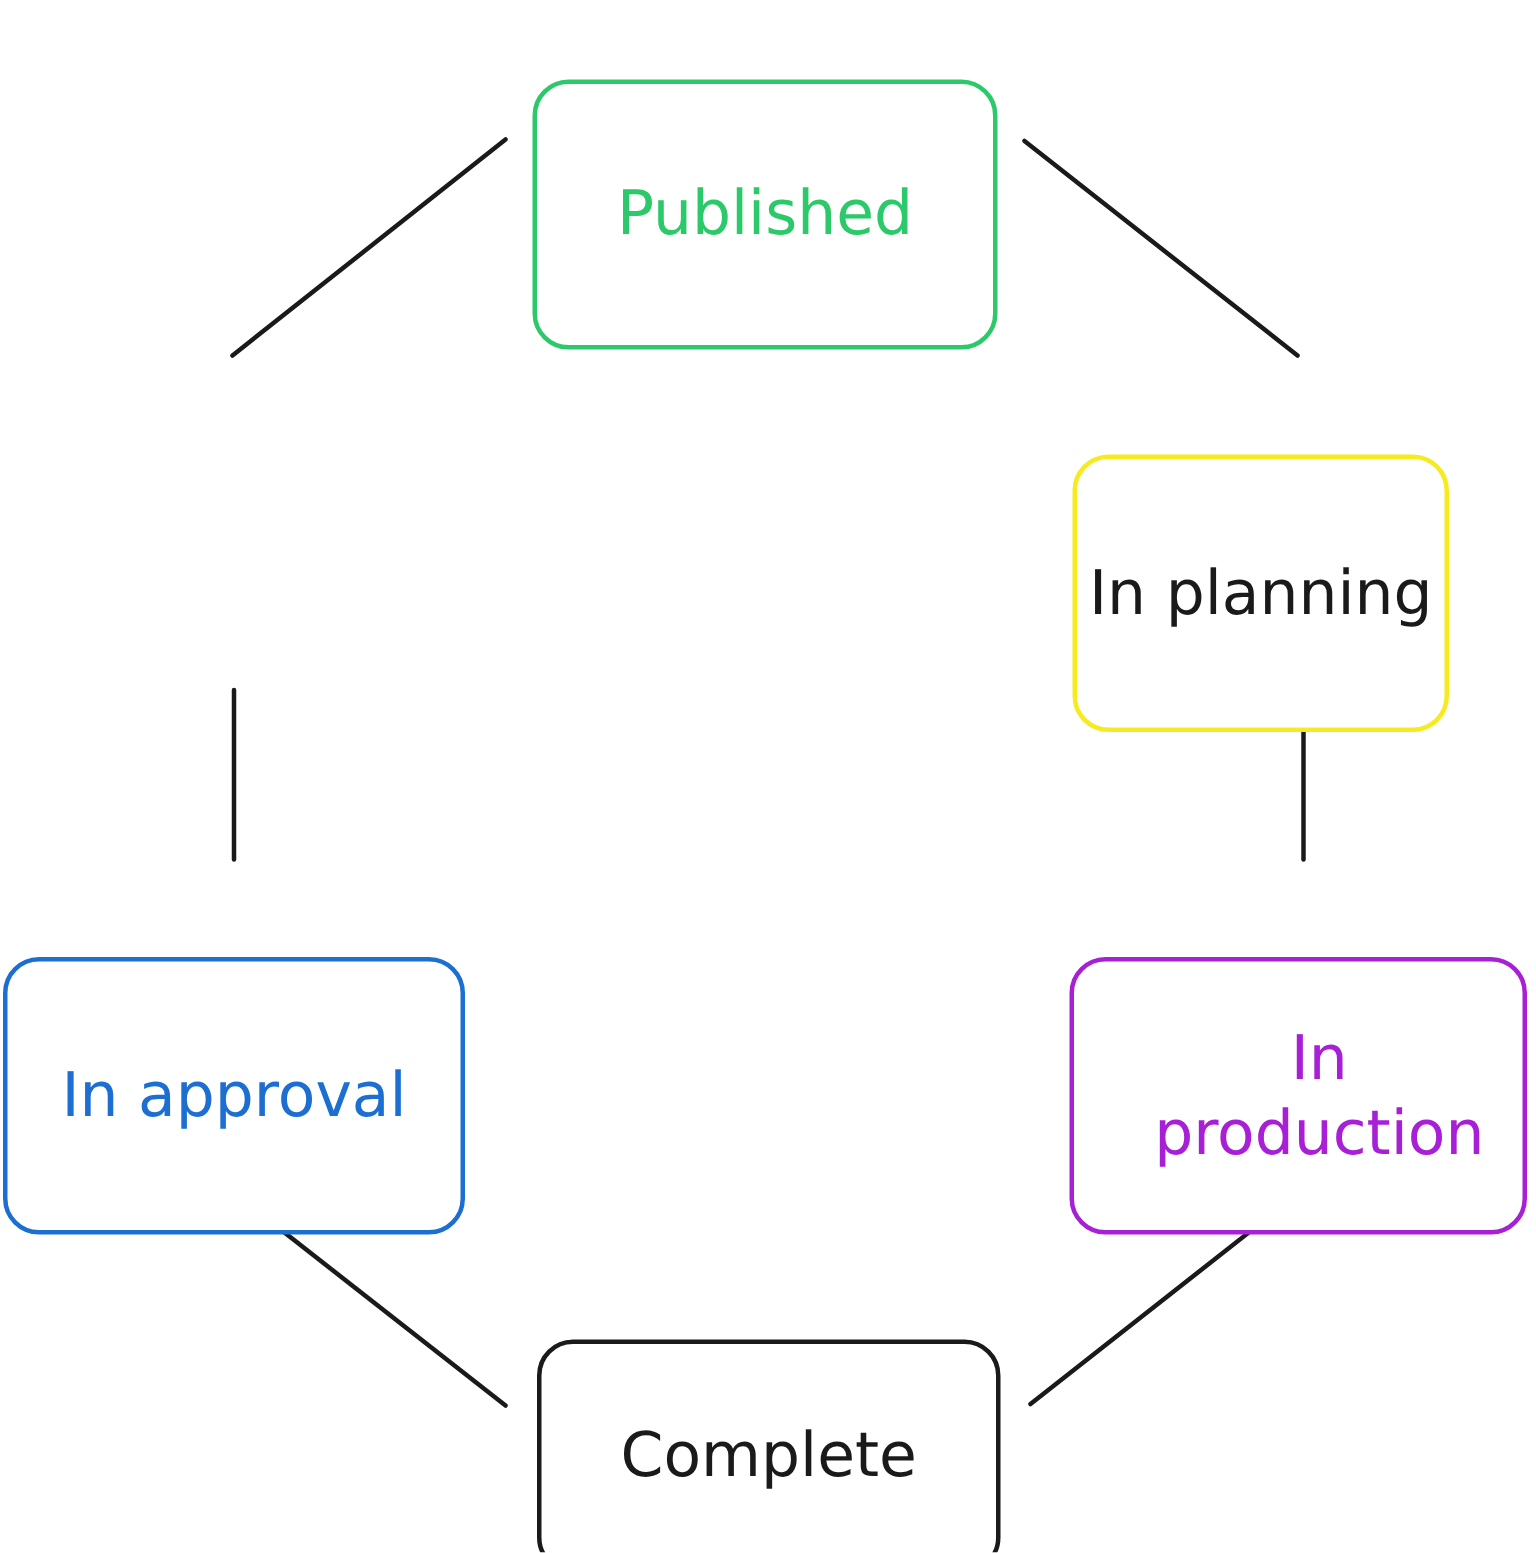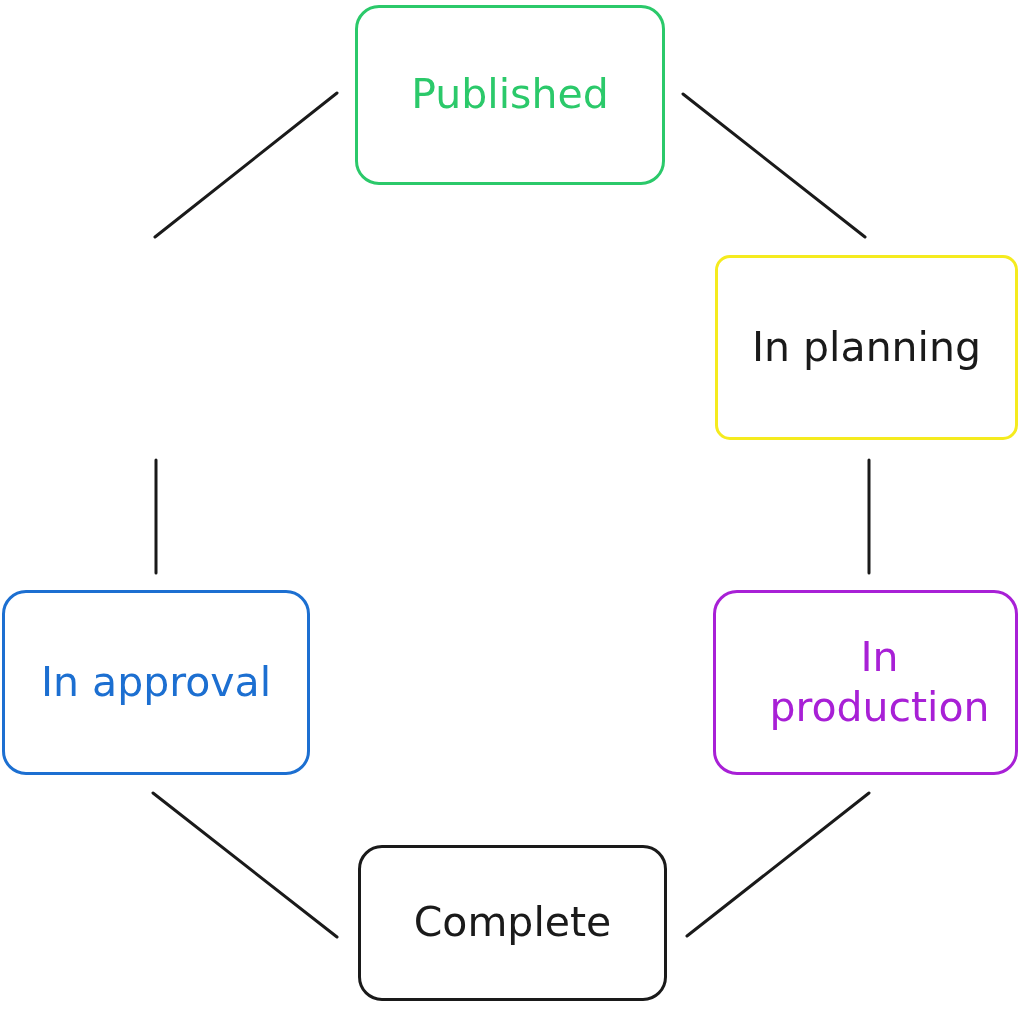--- a/index.html
+++ b/index.html
@@ -28,24 +28,25 @@
     border: 3.5px solid #1a1a1a;
     border-radius: 24px;
     background: #ffffff;
     display: flex;
     align-items: center;
     justify-content: center;
     font-size: 41px;
     line-height: 1.2;
     color: #1a1a1a;
     text-align: center;
+    margin-top: 48px;
   }
   .node-published     { left: 355px; top: 5px;   width: 310px; height: 180px; }
   .node-error         { left: 3px;   top: 255px; width: 305px; height: 185px; }
-  .node-in-planning   { left: 715px; top: 255px; width: 303px; height: 185px; border-radius: 15px; }
+  .node-in-planning   { left: 715px; top: 255px; width: 251px; height: 185px; }
   .node-in-approval   { left: 2px;   top: 590px; width: 308px; height: 185px; }
   .node-in-production { left: 713px; top: 590px; width: 305px; height: 185px; }
   .node-complete      { left: 358px; top: 845px; width: 309px; height: 156px; }
 </style>
 </head>
 <body style="background: rgb(255, 255, 255);">
 
 <div class="canvas">
 
   <svg class="edges-layer" viewBox="0 0 1024 1035" xmlns="http://www.w3.org/2000/svg">

